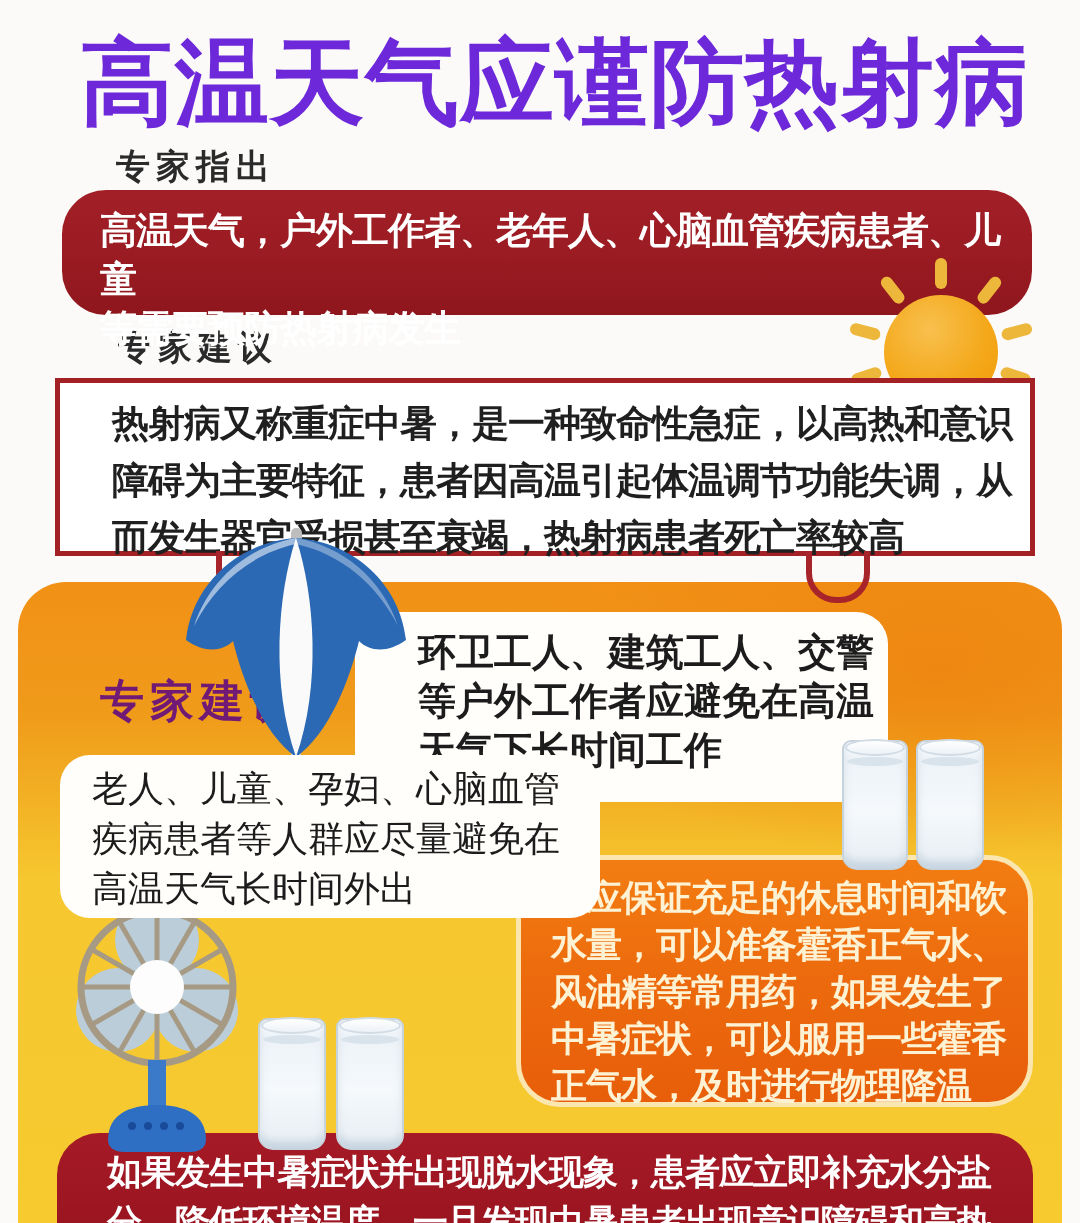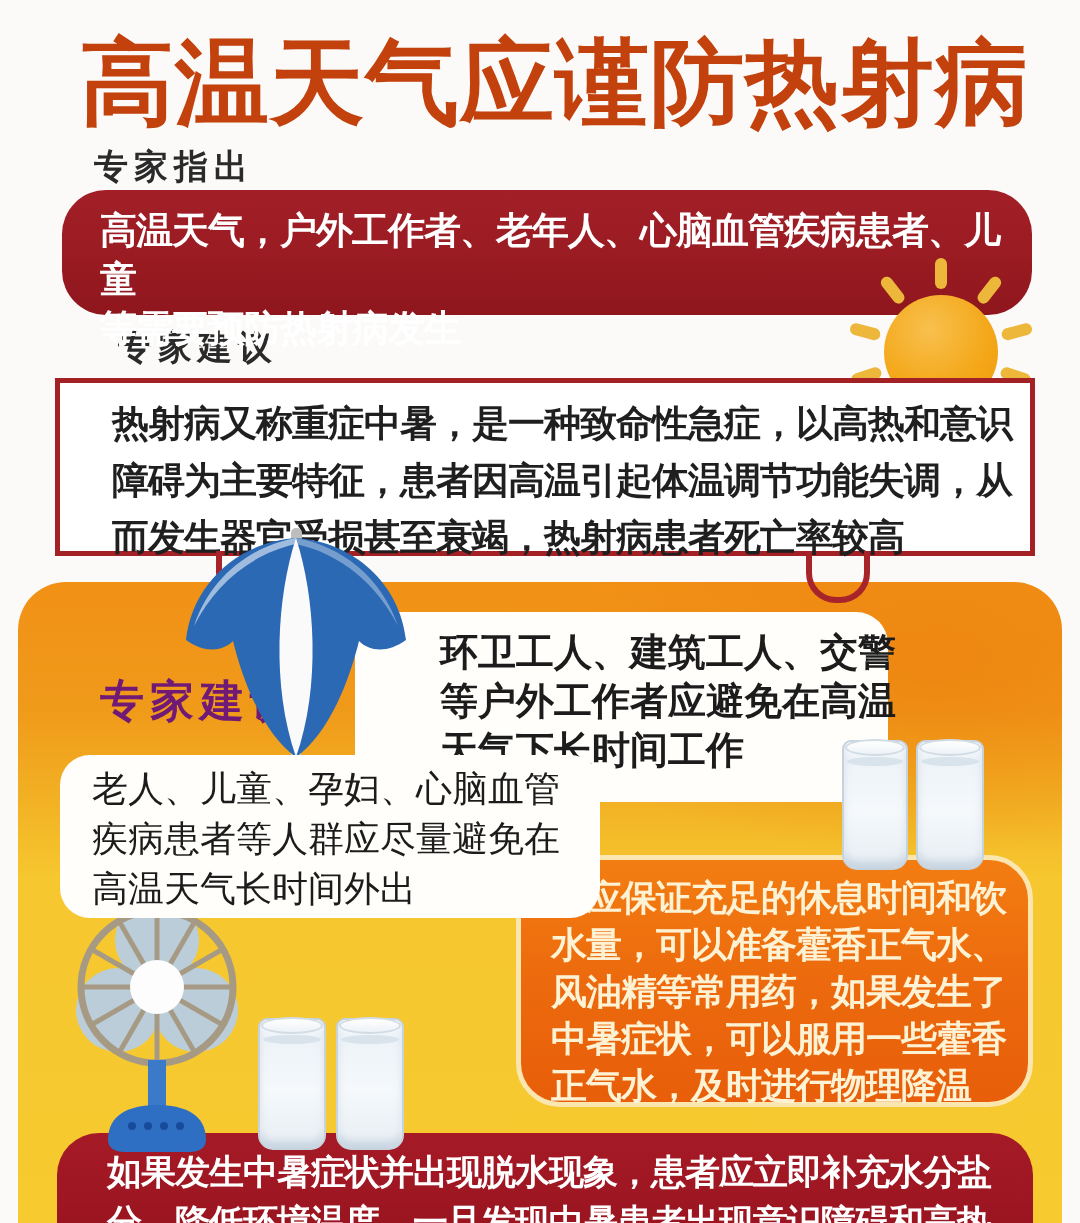--- a/index.html
+++ b/index.html
@@ -7,26 +7,26 @@
     position:relative;width:1080px;height:1223px;overflow:hidden;
     background:#fbfaf8;
     font-family:"Liberation Sans","DejaVu Sans",sans-serif;
   }
   .abs{position:absolute;}
   .multiline{white-space:pre-line;}
 
   
   .main-title{
     left:80px;top:34px;width:960px;
-    font-size:94px;font-weight:800;color:#c2410c;letter-spacing:1px;line-height:1.05;
+    font-size:94px;font-weight:800;color:#6d28d9;letter-spacing:1px;line-height:1.05;
   }
   .section-label{
     font-size:34px;font-weight:700;color:#2a2a2a;letter-spacing:6px;
   }
-  .label-points{left:94px;top:144px;text-align:center;}
+  .label-points{left:116px;top:144px;text-align:center;}
   .label-intro{left:118px;top:325px;}
 
   .redbox-top{
     left:62px;top:190px;width:970px;height:125px;border-radius:44px;
     background:linear-gradient(180deg,#a21f27 0%,#9c1c23 45%,#8f161d 100%);
     z-index:2;
   }
   .redbox-top .txt{
     position:absolute;left:38px;top:16px;width:910px;
     font-size:37px;font-weight:700;color:#ffffff;line-height:49px;letter-spacing:-1px;
@@ -72,21 +72,21 @@
   }
   .label-advice{
     left:100px;top:672px;font-size:44px;font-weight:700;color:#701a75;letter-spacing:6px;z-index:5;
   }
 
   
   .whitebox-workers{
     left:355px;top:612px;width:533px;height:190px;border-radius:32px;background:#fffefb;z-index:5;
   }
   .txt-workers{
-    left:440px;top:628px;width:470px;
+    left:418px;top:628px;width:470px;
     font-size:38px;font-weight:700;color:#1c1c1c;line-height:49px;z-index:5;
   }
   .whitebox-vulnerable{
     left:60px;top:755px;width:540px;height:163px;border-radius:30px;background:#fffefb;z-index:7;
   }
   .txt-vulnerable{
     left:92px;top:764px;width:480px;
     font-size:36px;font-weight:400;color:#1c1c1c;line-height:50px;z-index:7;
   }
 

